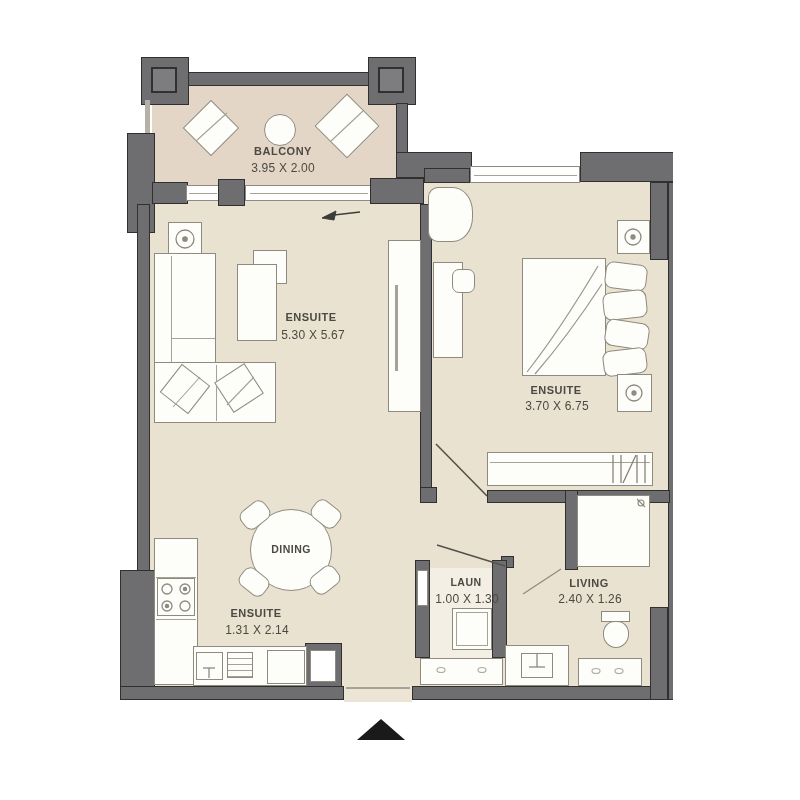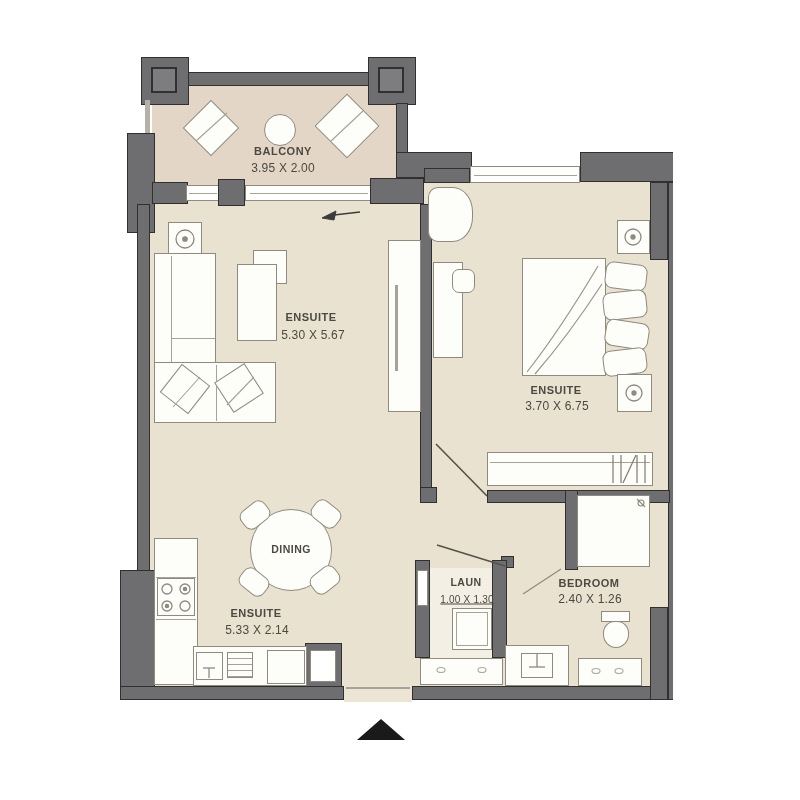--- a/index.html
+++ b/index.html
@@ -214,22 +214,22 @@
 
   <div class="lbl" style="left:311px;top:317px;">ENSUITE</div>
   <div class="lbl dim" style="left:313px;top:335px;">5.30 X 5.67</div>
 
   <div class="lbl" style="left:556px;top:390px;">ENSUITE</div>
   <div class="lbl dim" style="left:557px;top:406px;">3.70 X 6.75</div>
 
   <div class="lbl" style="left:291px;top:549px;font-size:10.5px;">DINING</div>
 
   <div class="lbl" style="left:256px;top:613px;">ENSUITE</div>
-  <div class="lbl dim" style="left:257px;top:630px;">5.33 X 2.14</div>
+  <div class="lbl dim" style="left:257px;top:630px;">1.31 X 2.14</div>
 
   <div class="lbl" style="left:466px;top:582px;font-size:10.5px;">LAUN</div>
-  <div class="lbl dim" style="left:467px;top:599px;font-size:10px;text-decoration:underline;">1.00 X 1.30</div>
-
-  <div class="lbl" style="left:589px;top:583px;">BEDROOM</div>
+  <div class="lbl dim" style="left:467px;top:599px;font-size:12px;">1.00 X 1.30</div>
+
+  <div class="lbl" style="left:589px;top:583px;">LIVING</div>
   <div class="lbl dim" style="left:590px;top:599px;">2.40 X 1.26</div>
 
   <div class="tri" style="left:357px;top:719px;"></div>
 </div>
 
 </body></html>

